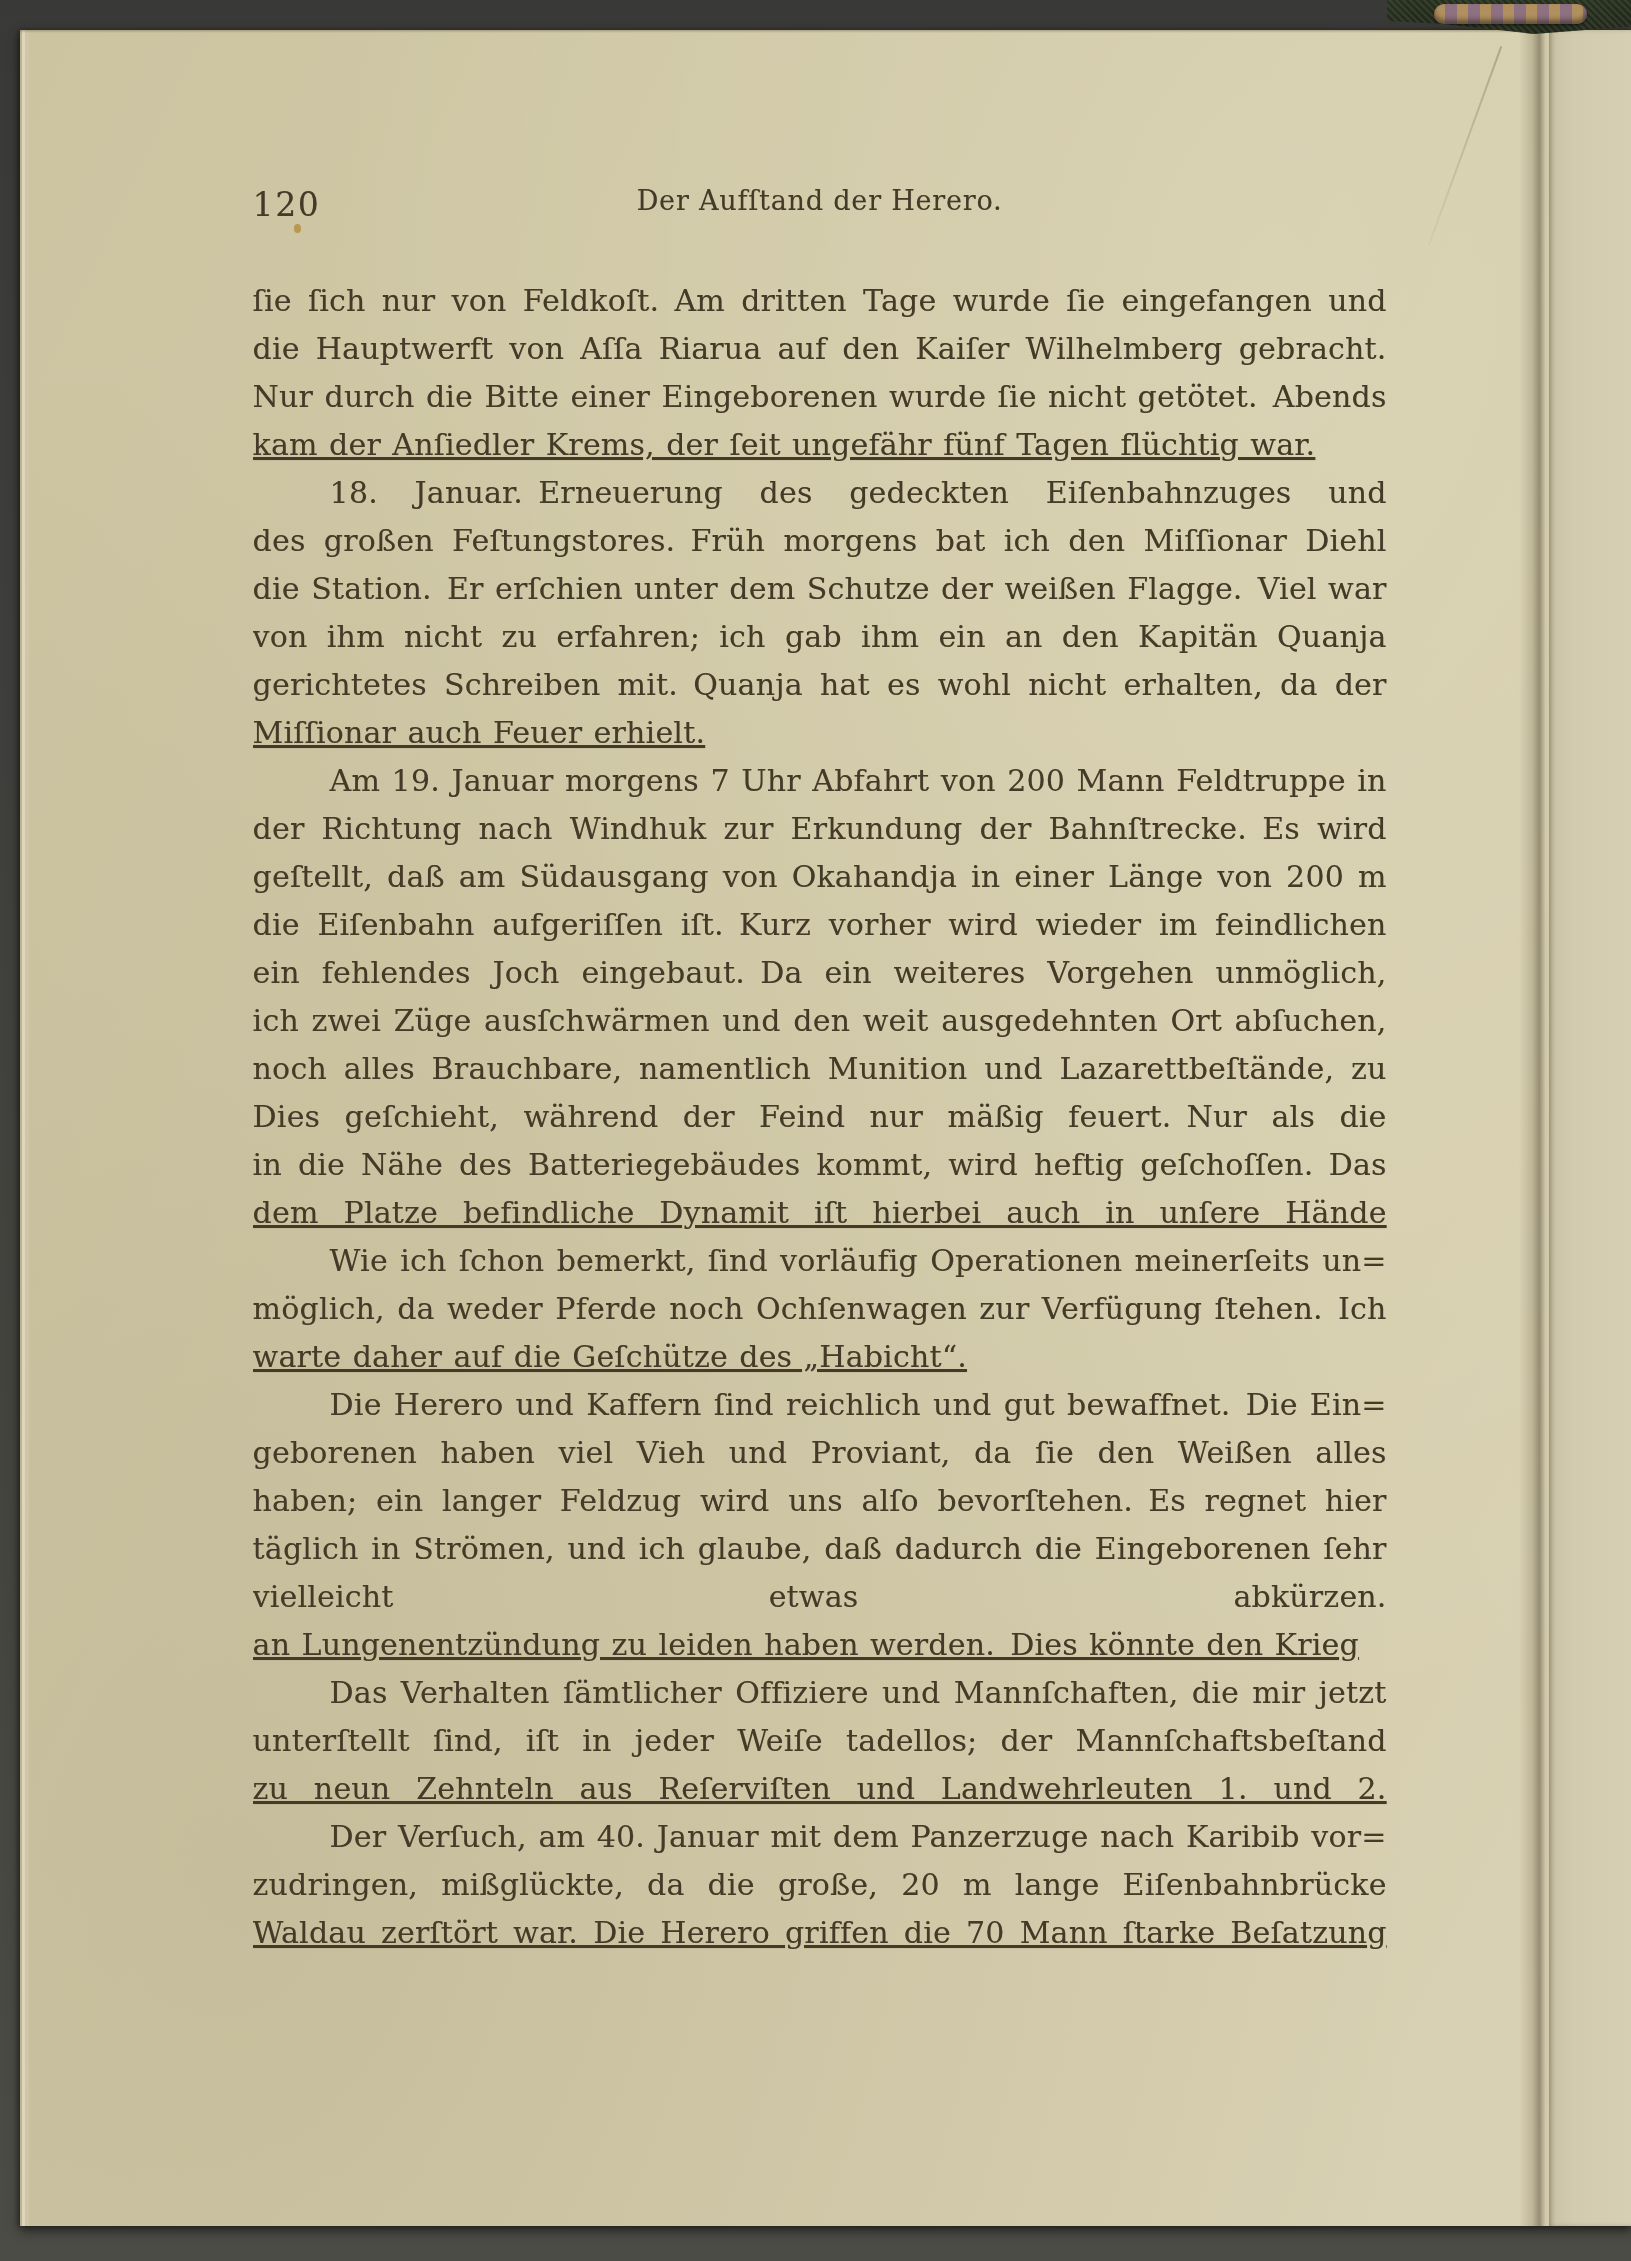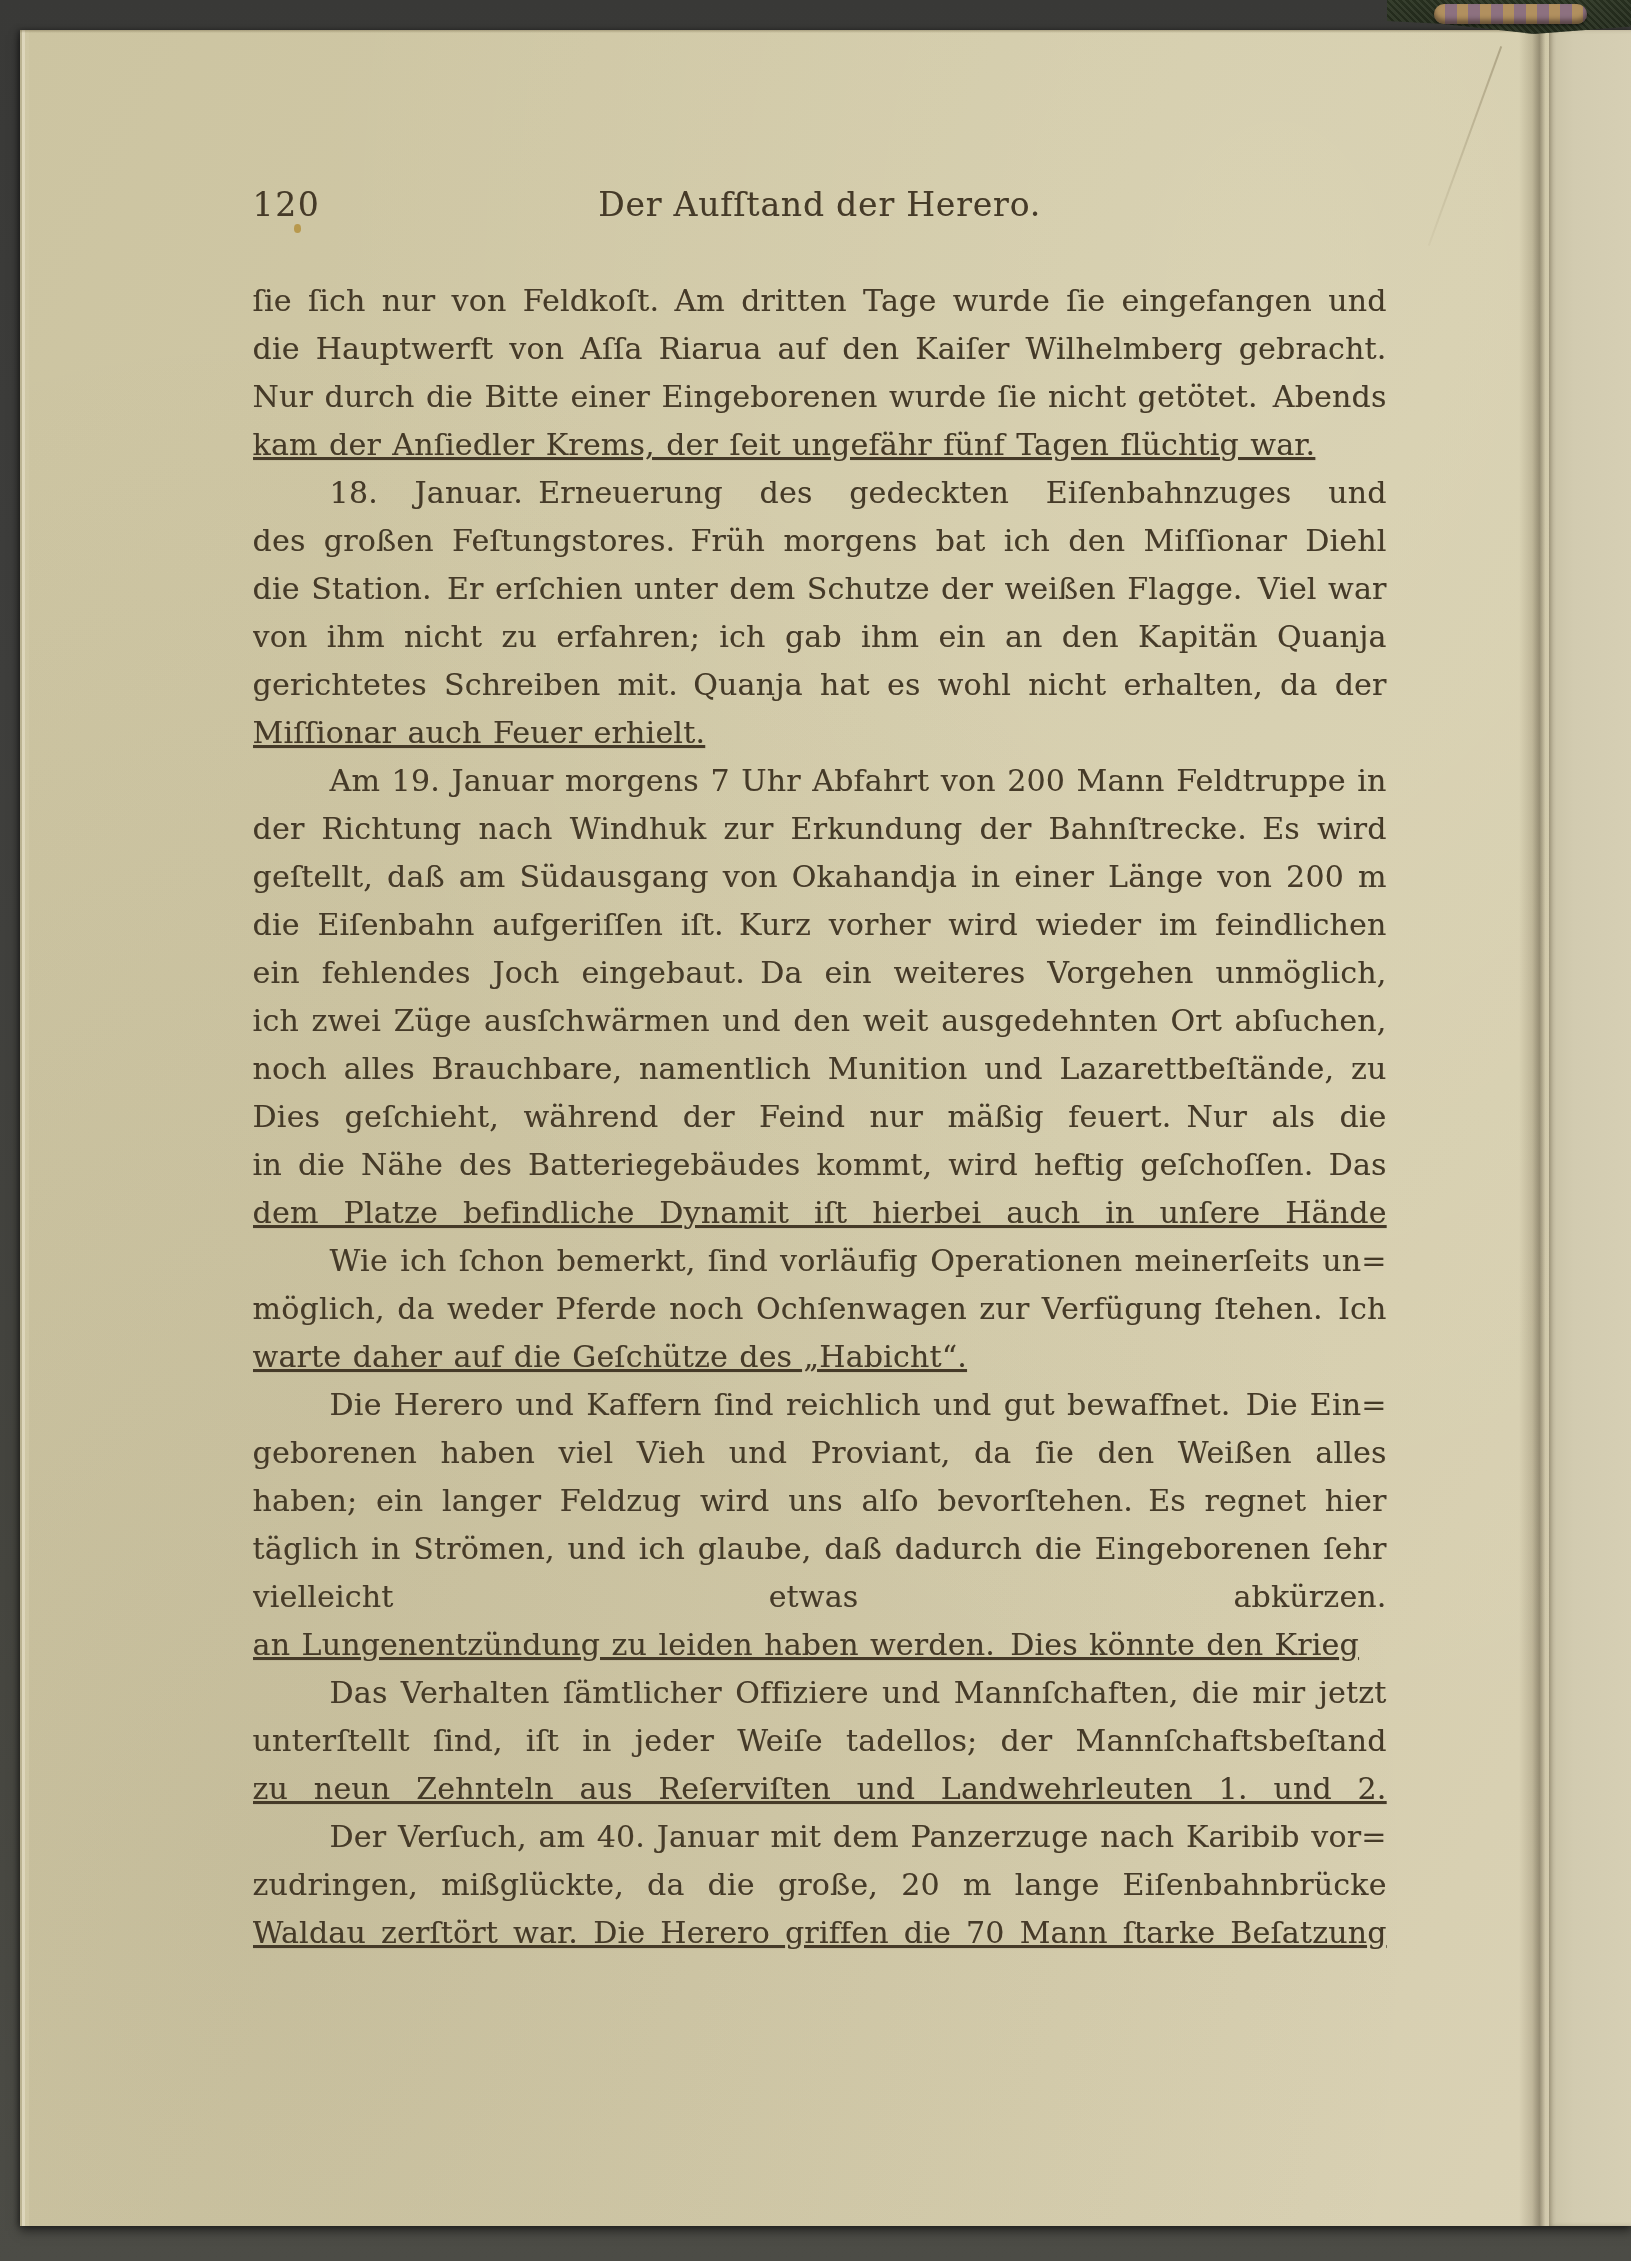--- a/index.html
+++ b/index.html
@@ -65,21 +65,21 @@
     background:repeating-linear-gradient(90deg,#b1905f 0 11.4px,#8d7180 11.4px 23px);
     box-shadow:inset 0 -4.1px 4.9px rgba(40,30,20,.55), 0 1.6px 2.4px rgba(0,0,0,.4);
   }
   
   .print{color:#453a28;text-shadow:0.2px 0.2px 0.6px rgba(69,58,40,.35);}
   .page-number{
     position:absolute;left:233px;top:155px;font-size:33px;letter-spacing:1.6px;
   }
   .running-header{
     position:absolute;left:233px;top:155px;width:1134px;text-align:center;
-    font-size:33px;letter-spacing:0.8px;
+    font-size:27px;letter-spacing:0.8px;
   }
   .body-text{
     position:absolute;left:233px;top:247px;width:1134px;
     font-size:30px;line-height:48px;letter-spacing:0.2px;word-spacing:1.6px;
   }
   .paragraph{margin:0;}
   .line{
     text-align:justify;text-align-last:justify;-moz-text-align-last:justify;
     height:48px;overflow:hidden;
   }

